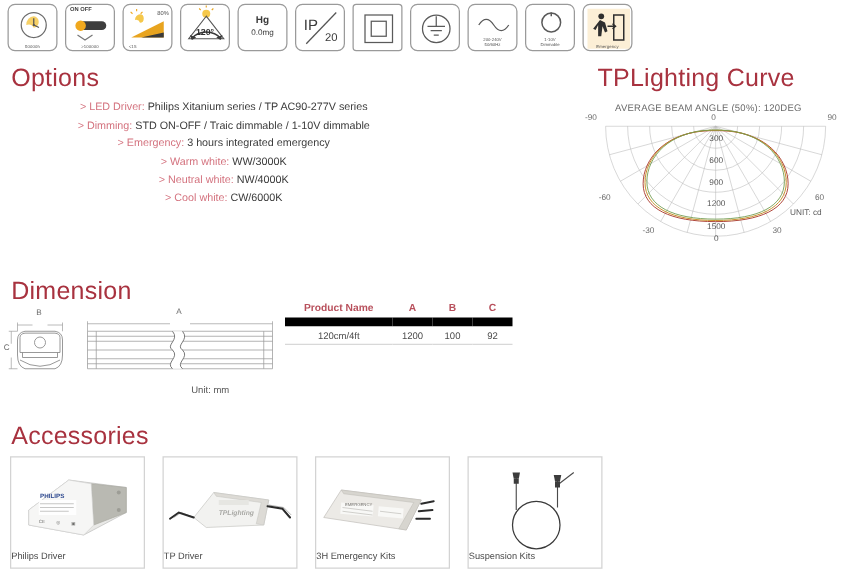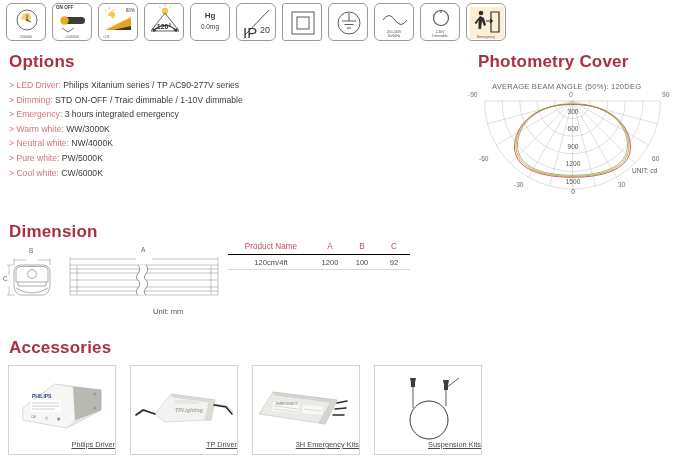--- a/index.html
+++ b/index.html
@@ -27,62 +27,62 @@
     position:absolute;left:0;right:0;top:7px;text-align:center;
     font-size:8px;color:#3a3a3a;font-weight:600;
   }
   .icon-mid-sm{
     position:absolute;left:0;right:0;top:19px;text-align:center;
     font-size:6.5px;color:#3a3a3a;
   }
   .i-svg{position:absolute;left:0;top:0;}
   
   .h-sec{
-    position:absolute;font-size:17px;color:#a8323f;font-weight:700;
+    position:absolute;font-size:20px;color:#a8323f;font-weight:400;
     letter-spacing:.2px;
   }
   
   .opt-list{position:absolute;left:9px;top:78px;width:340px;}
-  .opt-row{font-size:8.6px;line-height:14.6px;white-space:nowrap;}
+  .opt-row{font-size:8.6px;line-height:14.6px;white-space:nowrap;text-align:center;}
   .opt-key{color:#d4737f;}
   .opt-val{color:#3b3b3b;}
   
   .photo-sub{
     position:absolute;left:492px;top:82px;font-size:7.6px;color:#6a6a6a;
     letter-spacing:.2px;white-space:nowrap;
   }
   .polar-wrap{position:absolute;left:470px;top:93px;}
   .pol-lbl{position:absolute;font-size:6.6px;color:#6e6e6e;}
   .pol-rad{position:absolute;font-size:6.6px;color:#555;text-align:center;}
   .pol-unit{position:absolute;font-size:6.6px;color:#5a5a5a;}
   
   .dim-draw{position:absolute;left:6px;top:248px;}
   .dim-lbl{position:absolute;font-size:6.5px;color:#6a6a6a;}
   .unit-mm{position:absolute;left:153px;top:307px;font-size:7.6px;color:#555;}
   
   .dim-table{position:absolute;left:228px;top:240px;border-collapse:collapse;}
   .dim-table th{
-    font-size:8.2px;color:#b8505c;font-weight:400;padding:2px 0 3px;
-    border-bottom:1px solid #000000;text-align:center;
+    font-size:8.2px;color:#b8505c;font-weight:700;padding:2px 0 3px;
+    border-bottom:7px solid #000000;text-align:center;
   }
   .dim-table td{
     font-size:7.6px;color:#4a4a4a;padding:2.6px 0;text-align:center;
     border-bottom:1px solid #d8d8d8;
   }
   .dim-table th.c0{width:86px;text-align:center;}
   .dim-table th.c1,.dim-table th.c2,.dim-table th.c3{width:32px;}
   
   .acc-row{position:absolute;left:8px;top:365px;display:flex;gap:14px;}
   .acc-card{
     width:108px;height:90px;border:1px solid #d3d3d3;background:#fff;
     position:relative;box-sizing:border-box;
   }
   .acc-cap{
-    position:absolute;left:0;right:0;bottom:5px;text-align:right;
-    font-size:7.4px;color:#4a4a4a;text-decoration:underline;
+    position:absolute;left:0;right:0;bottom:5px;text-align:left;
+    font-size:7.4px;color:#4a4a4a;
   }
   .acc-art{position:absolute;left:0;top:4px;}
 </style>
 </head>
 <body>
 
 <div class="icon-bar">
 
   <div class="icon-box">
     <svg class="i-svg" width="40" height="38" viewBox="0 0 40 38">
@@ -138,21 +138,21 @@
 
   <div class="icon-box">
     <div class="icon-mid">Hg</div>
     <div class="icon-mid-sm">0.0mg</div>
   </div>
 
   <div class="icon-box">
     <svg class="i-svg" width="40" height="38" viewBox="0 0 40 38">
       <line x1="8" y1="31" x2="32" y2="6" stroke="#555" stroke-width="1"></line>
     </svg>
-    <div style="position:absolute;left:6px;top:20px;font-size:15px;color:#3a3a3a;">IP</div>
+    <div style="position:absolute;left:6px;top:9px;font-size:12px;color:#3a3a3a;">IP</div>
     <div style="position:absolute;right:5px;bottom:5px;font-size:9px;color:#3a3a3a;">20</div>
   </div>
 
   <div class="icon-box sq">
     <svg class="i-svg" width="40" height="38" viewBox="0 0 40 38">
       <rect x="9" y="8" width="22" height="22" fill="none" stroke="#5a5a5a" stroke-width="1"></rect>
       <rect x="14" y="13" width="12" height="12" fill="none" stroke="#5a5a5a" stroke-width="1"></rect>
     </svg>
   </div>
 
@@ -218,30 +218,26 @@
   </div>
   <div class="opt-row">
     <span class="opt-key">&gt; Warm white:</span>
     <span class="opt-val">WW/3000K</span>
   </div>
   <div class="opt-row">
     <span class="opt-key">&gt; Neutral white:</span>
     <span class="opt-val">NW/4000K</span>
   </div>
   <div class="opt-row">
-    <span class="opt-key">&gt; Pure white:</span>
-    <span class="opt-val">PW/5000K</span>
-  </div>
-  <div class="opt-row">
     <span class="opt-key">&gt; Cool white:</span>
     <span class="opt-val">CW/6000K</span>
   </div>
 </div>
 
-<div class="h-sec" style="left:478px;top:52px;">Photometry Cover</div>
+<div class="h-sec" style="left:478px;top:52px;">TPLighting Curve</div>
 <div class="photo-sub">AVERAGE BEAM ANGLE (50%): 120DEG</div>
 
 <div class="polar-wrap">
   <svg width="205" height="100" viewBox="0 0 205 100">
     <g transform="translate(102.5,8)">
 
       <g fill="none" stroke="#b9b9b9" stroke-width="0.45">
         <path d="M-17.6 0 A17.6 17.6 0 0 0 17.6 0"></path>
         <path d="M-35.2 0 A35.2 35.2 0 0 0 35.2 0"></path>
         <path d="M-52.8 0 A52.8 52.8 0 0 0 52.8 0"></path>

